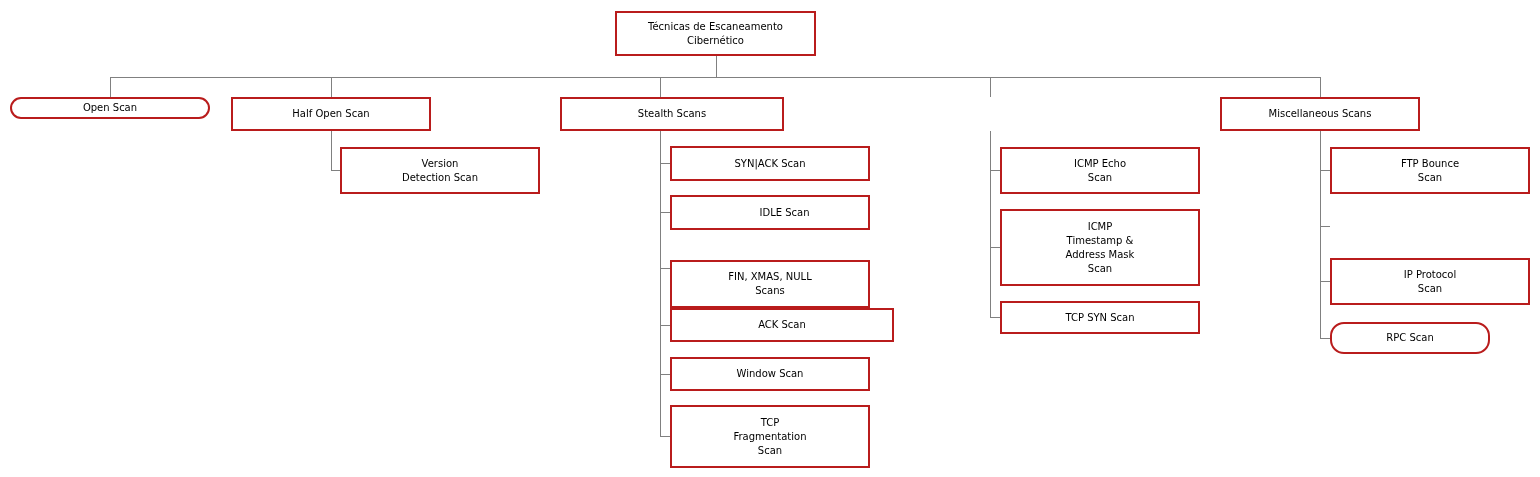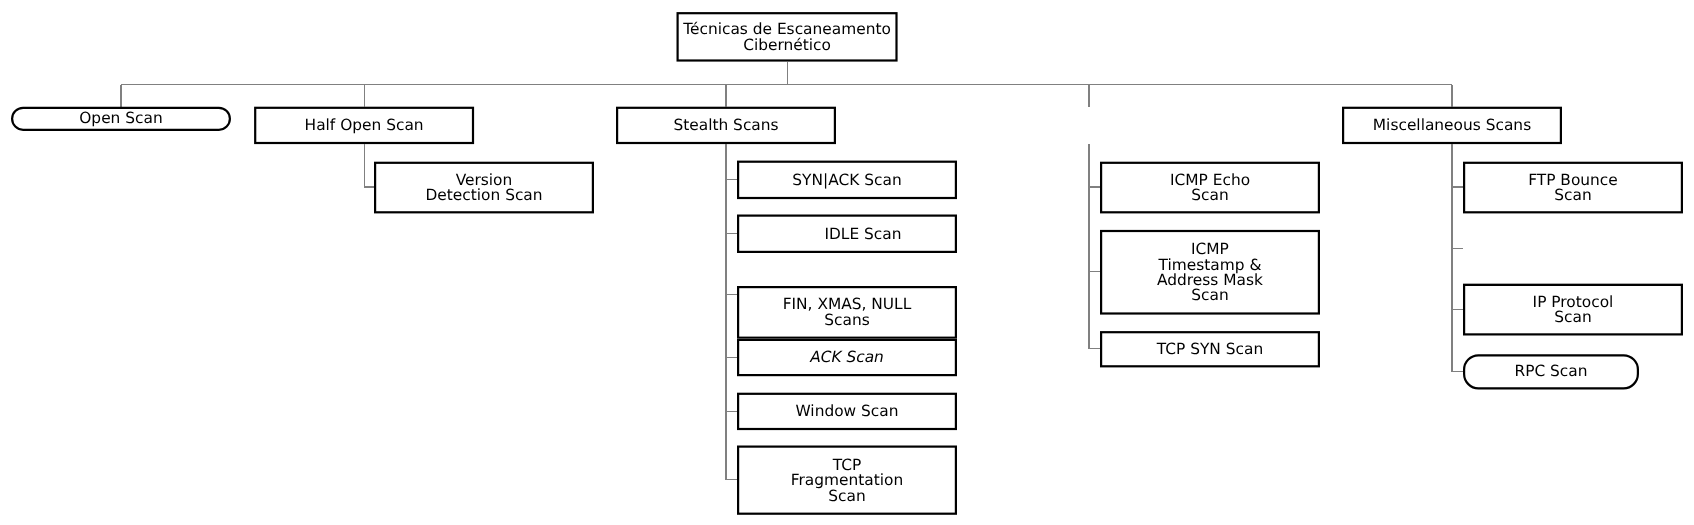--- a/index.html
+++ b/index.html
@@ -12,23 +12,23 @@
     overflow: hidden;
   }
   .connectors {
     position: absolute;
     left: 0; top: 0;
   }
   .node {
     position: absolute;
     box-sizing: border-box;
     background: #ffffff;
-    border: 2px solid #000000;
+    border: 2px solid #b91c1c;
     color: #000000;
-    font-size: 14px;
+    font-size: 10px;
     line-height: 14px;
     display: flex;
     align-items: center;
     justify-content: center;
     text-align: center;
     white-space: pre-line;
   }
 </style>
 </head>
 <body>
@@ -48,36 +48,36 @@
     <path d="M1320 131 L1320 338 M1320 170 L1330 170 M1320 226 L1330 226 M1320 281 L1330 281 M1320 338 L1330 338" stroke="#808080" stroke-width="1" fill="none"></path>
   </svg>
 
   <div class="node" style="left:615px; top:11px; width:201px; height:45px;">Técnicas de Escaneamento
 Cibernético</div>
 
   <div class="node" style="left:10px; top:97px; width:200px; height:22px;border-radius:12px;">Open Scan</div>
 
   <div class="node" style="left:231px; top:97px; width:200px; height:34px;">Half Open Scan</div>
 
-  <div class="node" style="left:560px; top:97px; width:200px; height:34px;">Stealth Scans</div>
+  <div class="node" style="left:560px; top:97px; width:224px; height:34px;">Stealth Scans</div>
 
 
   <div class="node" style="left:1220px; top:97px; width:200px; height:34px;">Miscellaneous Scans</div>
 
   <div class="node" style="left:340px; top:147px; width:200px; height:47px;">Version
 Detection Scan</div>
 
   <div class="node" style="left:670px; top:146px; width:200px; height:35px;">SYN|ACK Scan</div>
 
   <div class="node" style="left:670px; top:195px; width:200px; height:35px;padding-left:29px;">IDLE Scan</div>
 
   <div class="node" style="left:670px; top:244px; width:200px; height:48px;margin-top:16px;">FIN, XMAS, NULL
 Scans</div>
 
-  <div class="node" style="left:670px; top:308px; width:200px; height:34px;font-style:italic;">ACK Scan</div>
+  <div class="node" style="left:670px; top:308px; width:224px; height:34px;">ACK Scan</div>
 
   <div class="node" style="left:670px; top:357px; width:200px; height:34px;">Window Scan</div>
 
   <div class="node" style="left:670px; top:405px; width:200px; height:63px;">TCP
 Fragmentation
 Scan</div>
 
   <div class="node" style="left:1000px; top:147px; width:200px; height:47px;">ICMP Echo
 Scan</div>
 

